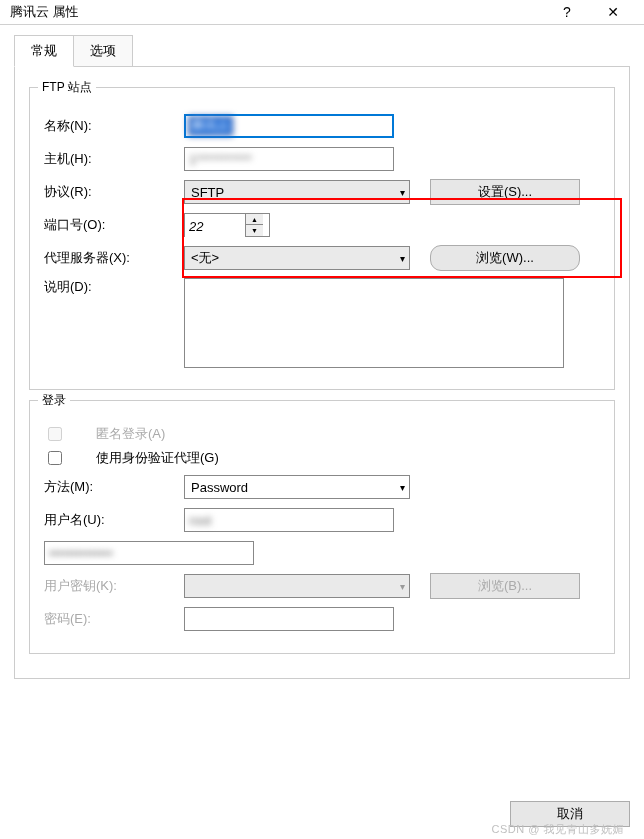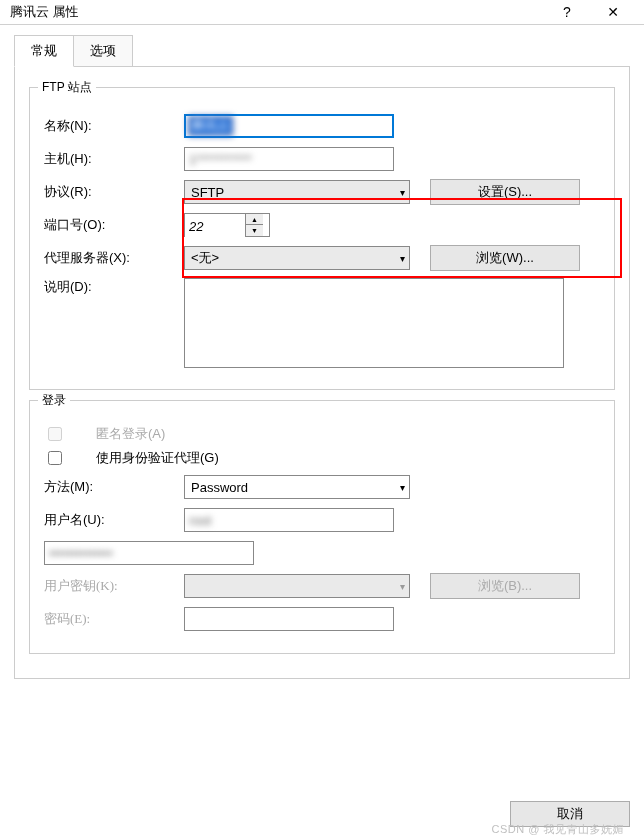--- a/index.html
+++ b/index.html
@@ -9,21 +9,21 @@
 .titlebar .sysbtn { width: 46px; height: 32px; display: flex; align-items: center; justify-content: center; font-size: 14px; }
 .tabs { display: flex; margin: 10px 0 0 14px; }
 .tab { padding: 6px 16px; border: 1px solid #ccc; background: #fff; margin-right: -1px; font-size: 13px; position: relative; }
 .tab.active { border-bottom: 1px solid #fff; z-index: 2; }
 .tab.inactive { background: #f9f9f9; border-top: 1px solid #ccc; }
 .panel { border: 1px solid #ccc; margin: -1px 14px 0 14px; padding: 10px 14px 14px 14px; }
 .group { border: 1px solid #ccc; margin: 10px 0; padding: 18px 14px 14px 14px; position: relative; }
 .group-label { position: absolute; top: -9px; left: 8px; background: #fff; padding: 0 4px; font-size: 12px; }
 .row { display: flex; align-items: center; margin: 7px 0; min-height: 26px; }
 .row .label { width: 140px; font-size: 13px; }
-.row .label.disabled { color: #aaa; font-family: Liberation Serif, serif; }
+.row .label.disabled { color: #aaa; }
 .row .field { flex: 0 0 210px; display: flex; }
 .row .btn-col { margin-left: 20px; }
 input[type=text], input[type=password], select, textarea, .combo, .spinner-wrap { height: 24px; border: 1px solid #888; background: #fff; font-size: 13px; padding: 0 4px; outline: none; }
 .combo { display: flex; align-items: center; justify-content: space-between; background: #eaeaea; width: 226px; padding: 0 4px 0 6px; }
 .combo.white { background: #fff; }
 .combo.disabled { background: #eaeaea; color: #9a9a9a; }
 .combo .chev { font-size: 10px; }
 textarea { height: 90px; width: 380px; resize: none; }
 .spinner-wrap { display: flex; width: 86px; padding: 0; }
 .spinner-wrap input { border: none; width: 60px; padding: 0 4px; outline: none; font-size: 13px; font-style: italic; }
@@ -107,21 +107,21 @@
 
     <div class="row">
       <span class="label">代理服务器(X):</span>
       <div class="field">
         <div class="combo">
           <span>&lt;无&gt;</span>
           <span class="chev">▾</span>
         </div>
       </div>
       <div class="btn-col">
-        <button class="btn" style="min-width:150px;">浏览(W)...</button>
+        <button class="btn" style="min-width:150px;border-radius:11px;">浏览(W)...</button>
       </div>
     </div>
 
     <div class="row" style="align-items:flex-start;">
       <span class="label">说明(D):</span>
       <textarea style=""></textarea>
     </div>
   </div>
 
   <div class="group">

